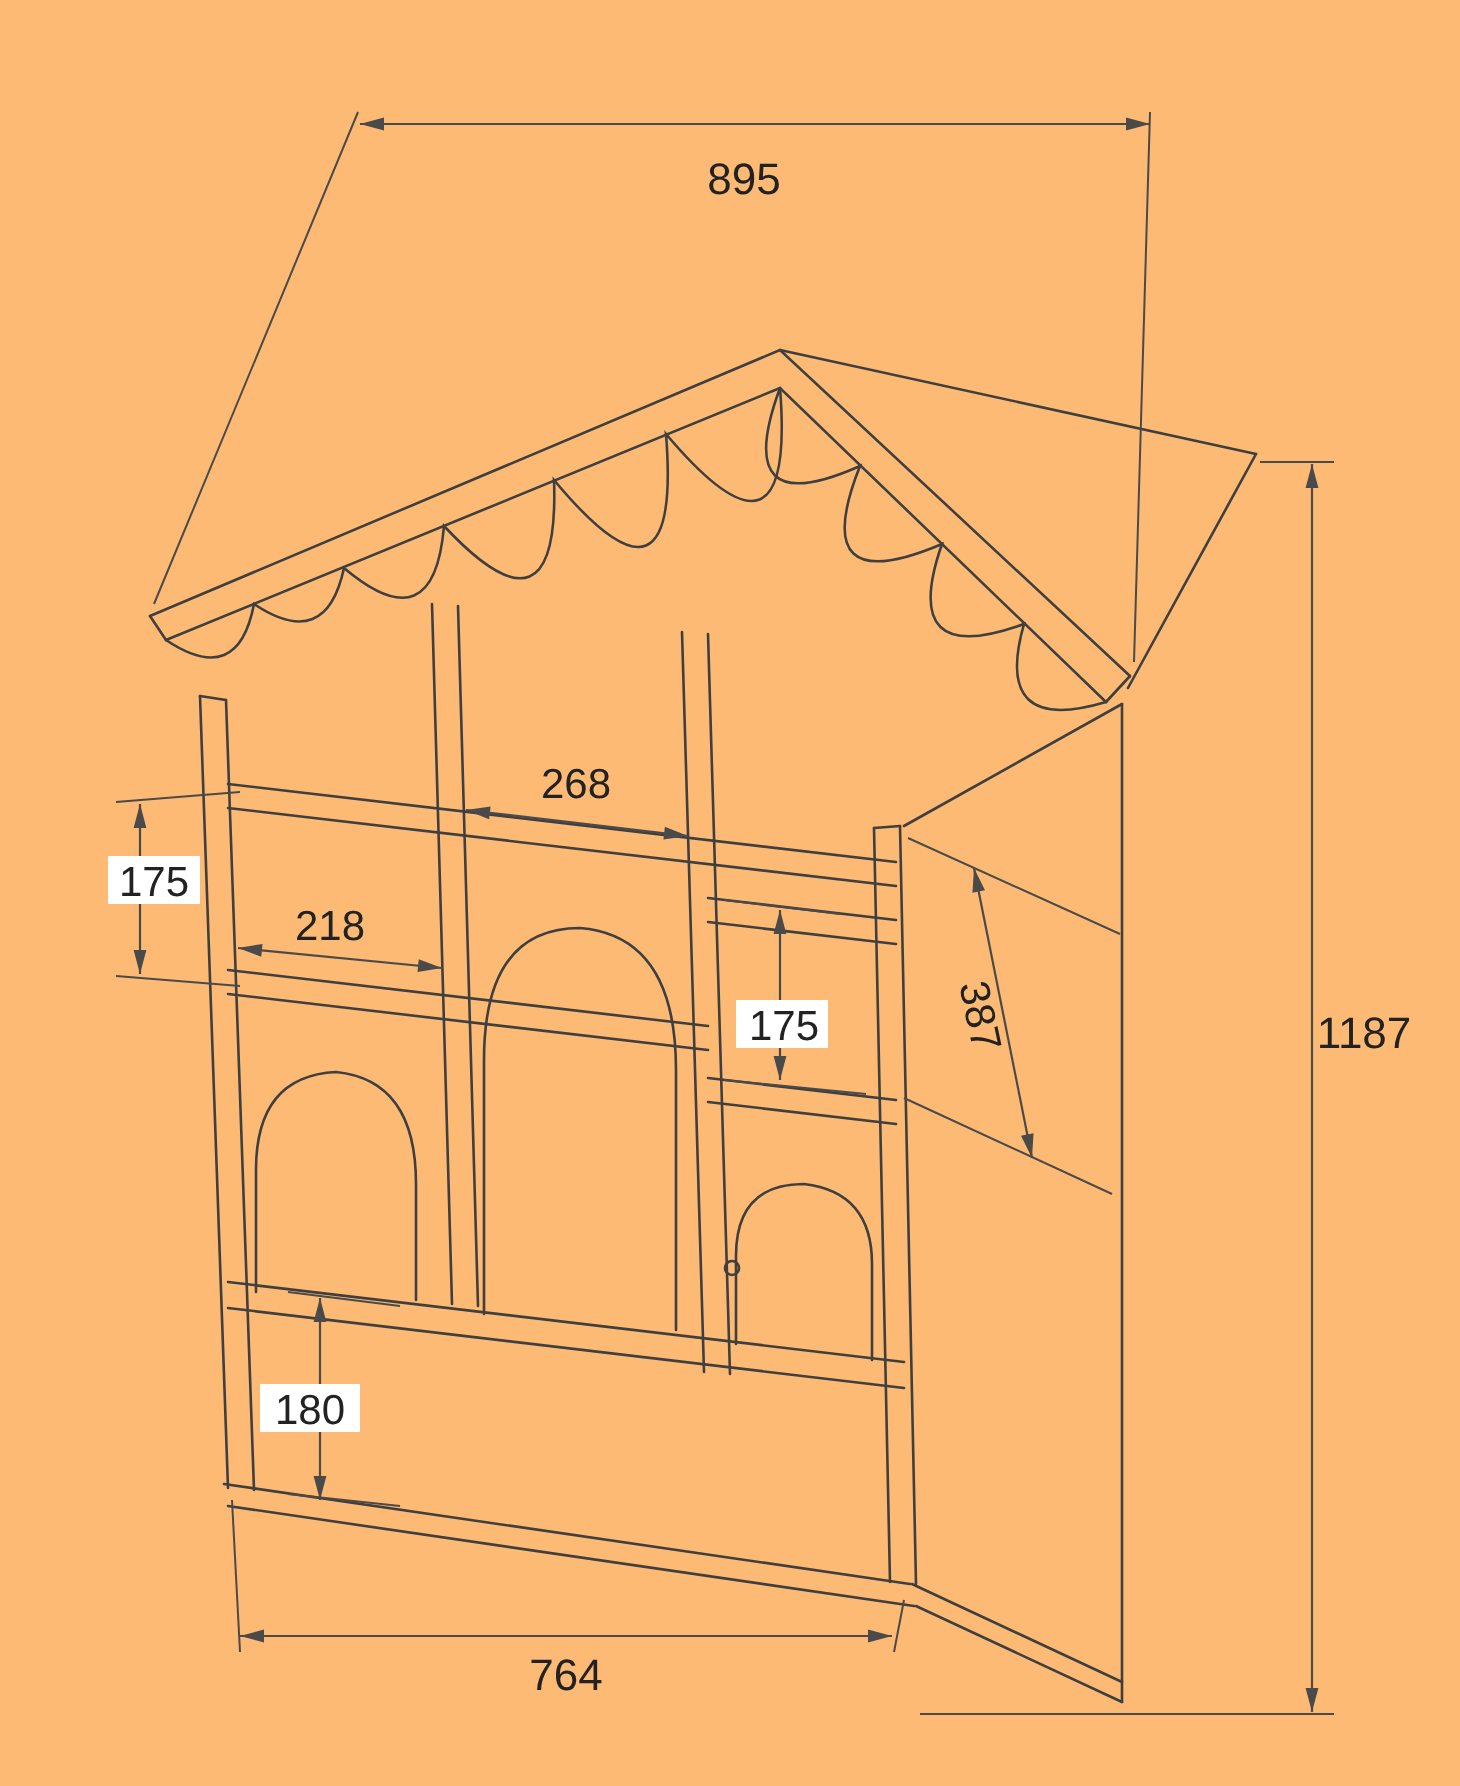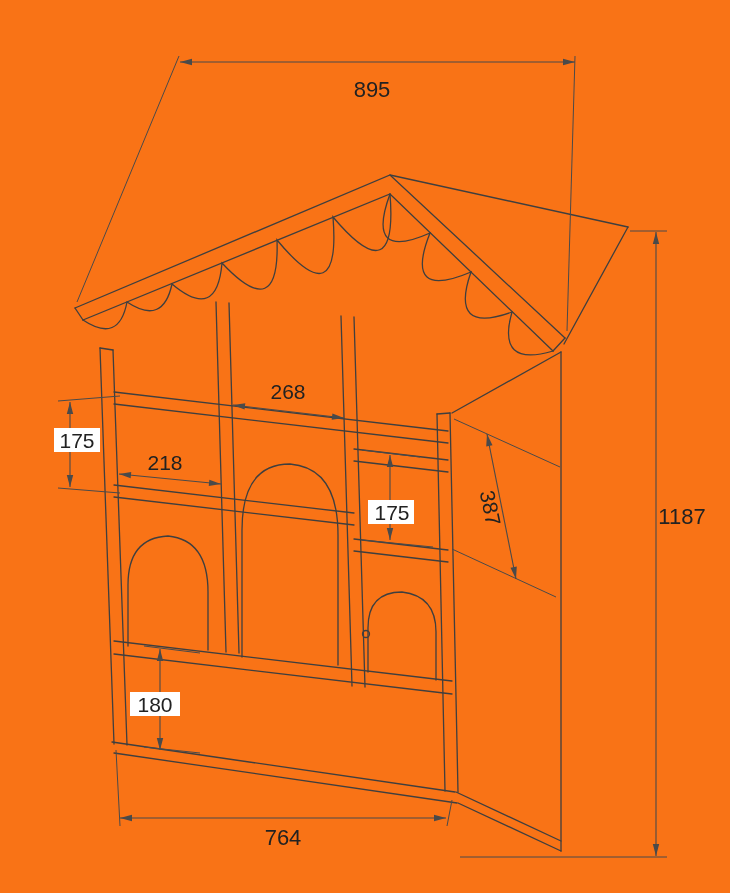--- a/index.html
+++ b/index.html
@@ -1,16 +1,16 @@
 <!DOCTYPE html>
 <html><head>
 <meta charset="utf-8">
 <style>
   html,body{margin:0;padding:0;background:#ffffff;}
-  .page{width:730px;height:893px;position:relative;background:#f97316;overflow:hidden;}
+  .page{width:730px;height:893px;position:relative;background:#fdba74;overflow:hidden;}
   svg{display:block;}
   .geo{stroke:#3f3f3f;stroke-width:1.3;fill:none;stroke-linecap:round;}
   .dim{stroke:#4a4a4a;stroke-width:1.1;fill:none;}
   .ext{stroke:#4a4a4a;stroke-width:1;fill:none;}
   .dimtext{font-family:"Liberation Sans","DejaVu Sans",sans-serif;font-size:21px;fill:#222;}
   .big{font-size:22px;}
   .mask{fill:#ffffff;}
 </style>
 </head>
 <body>

